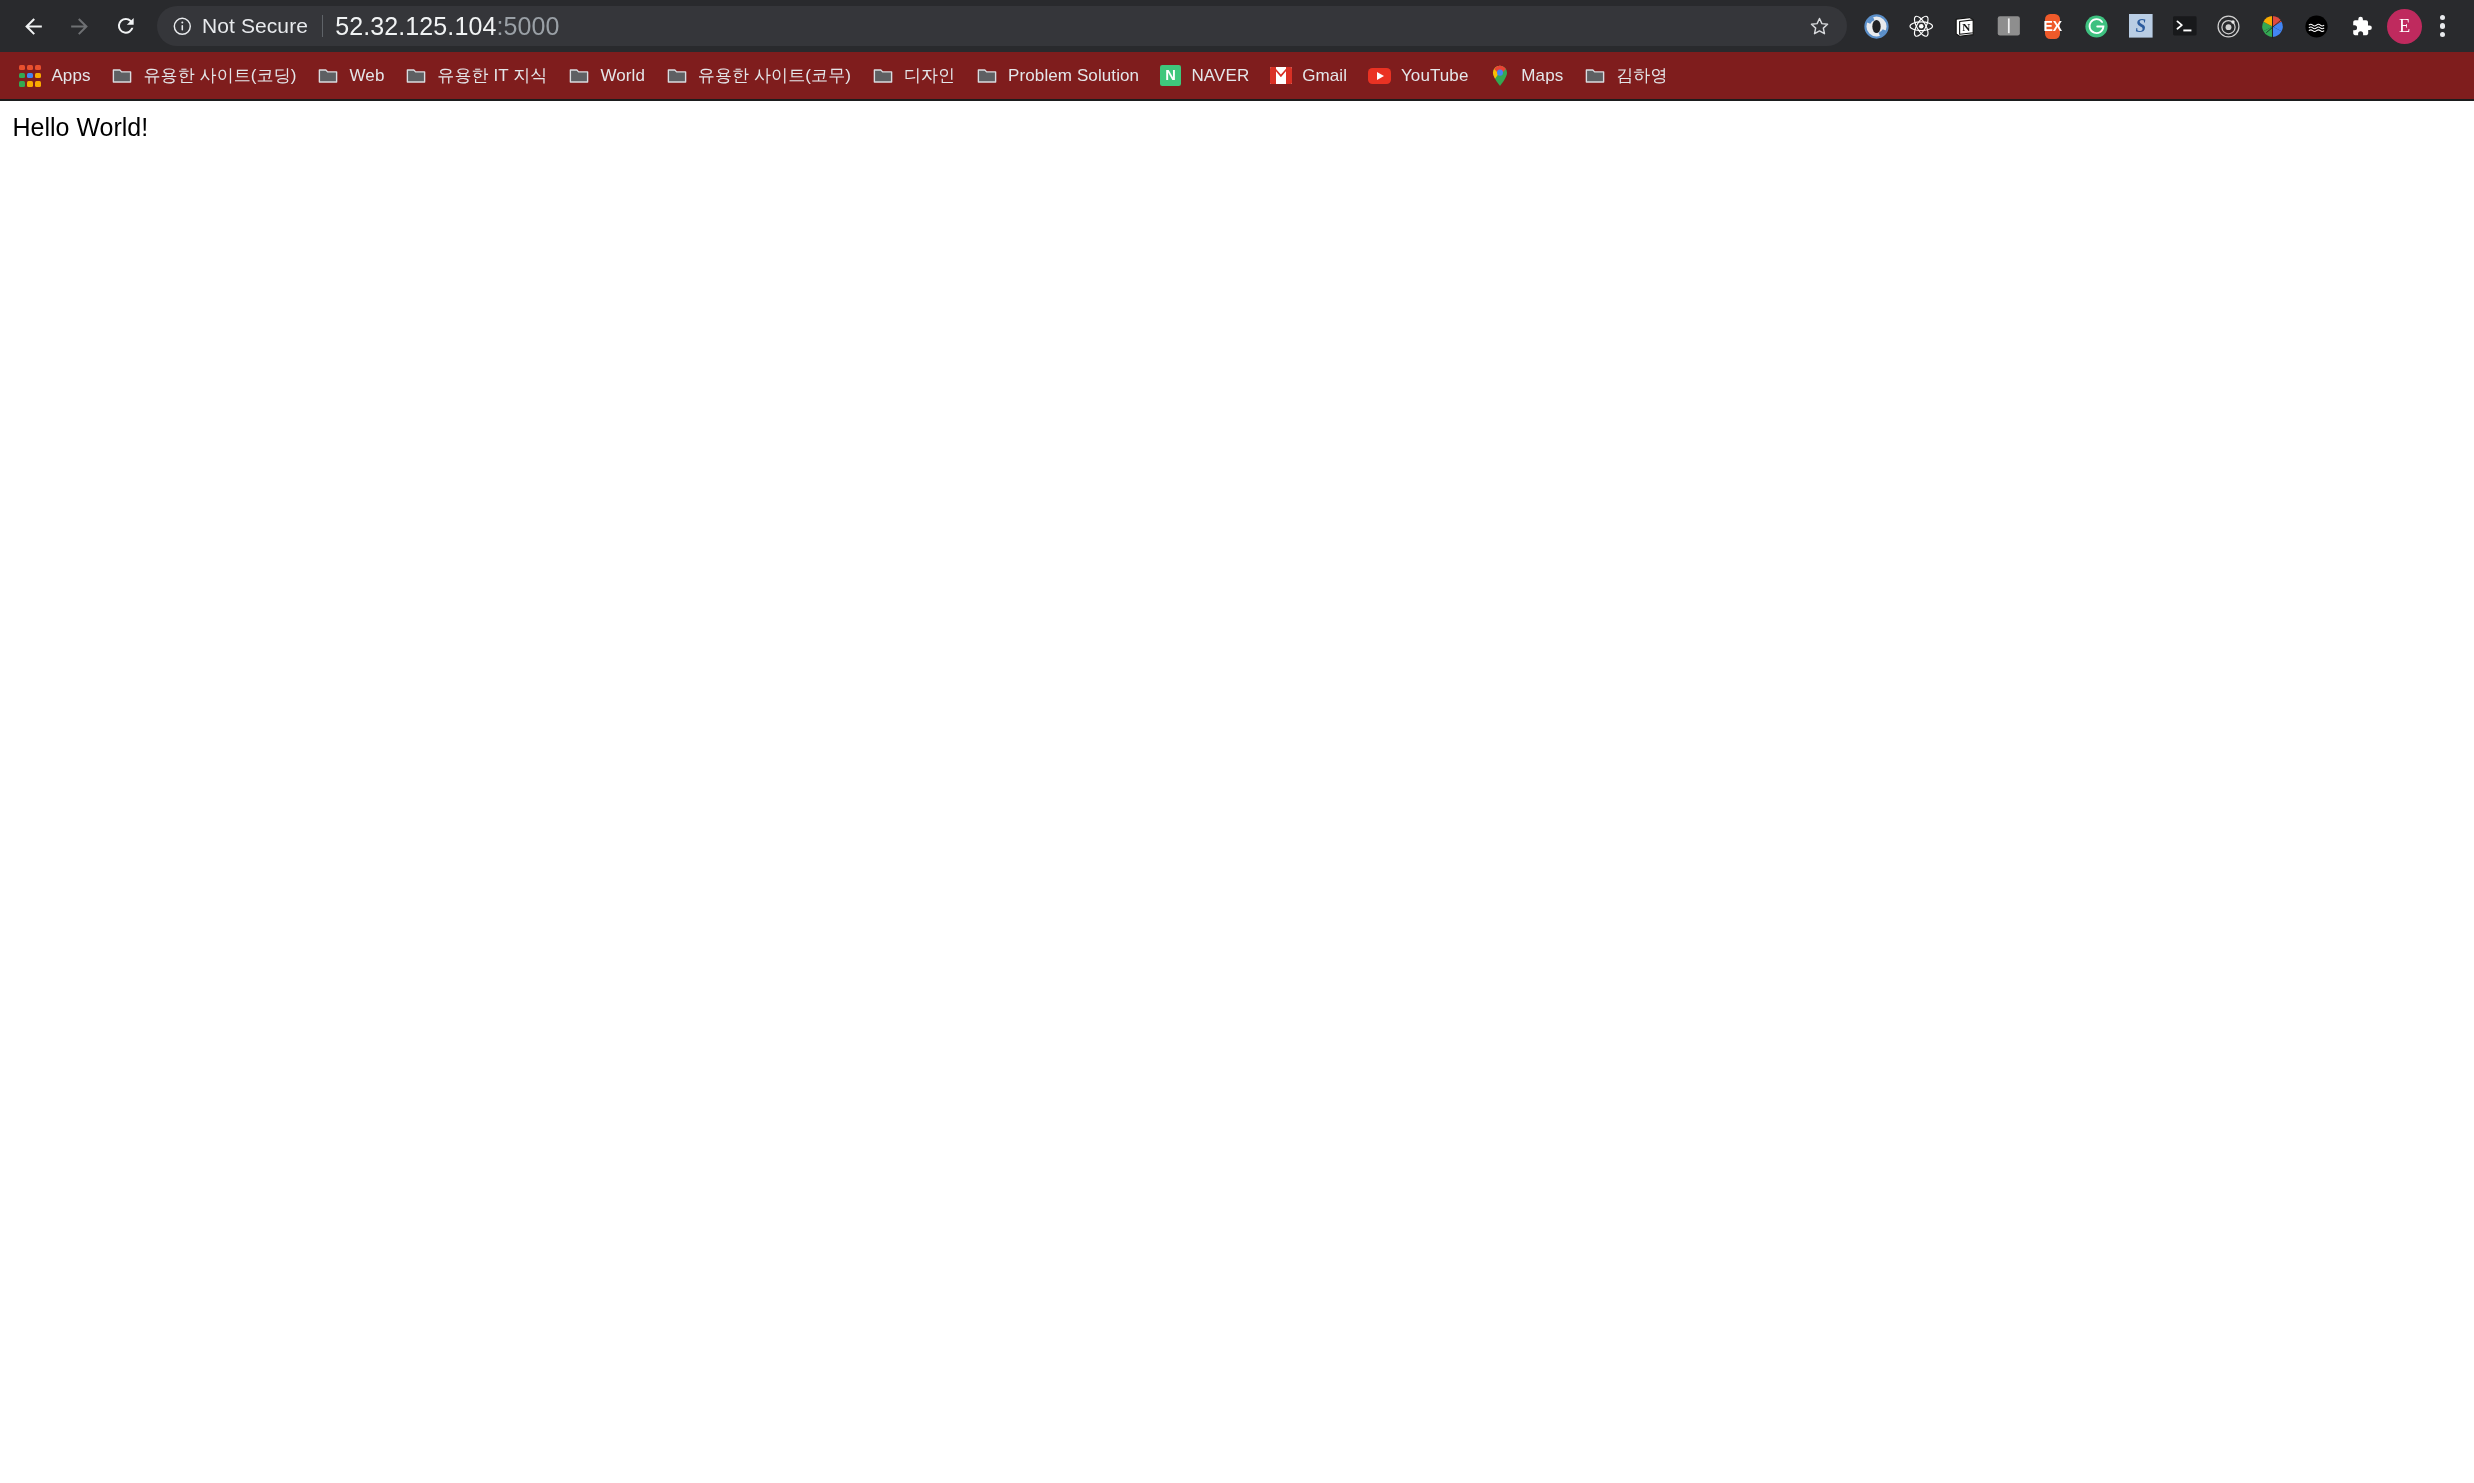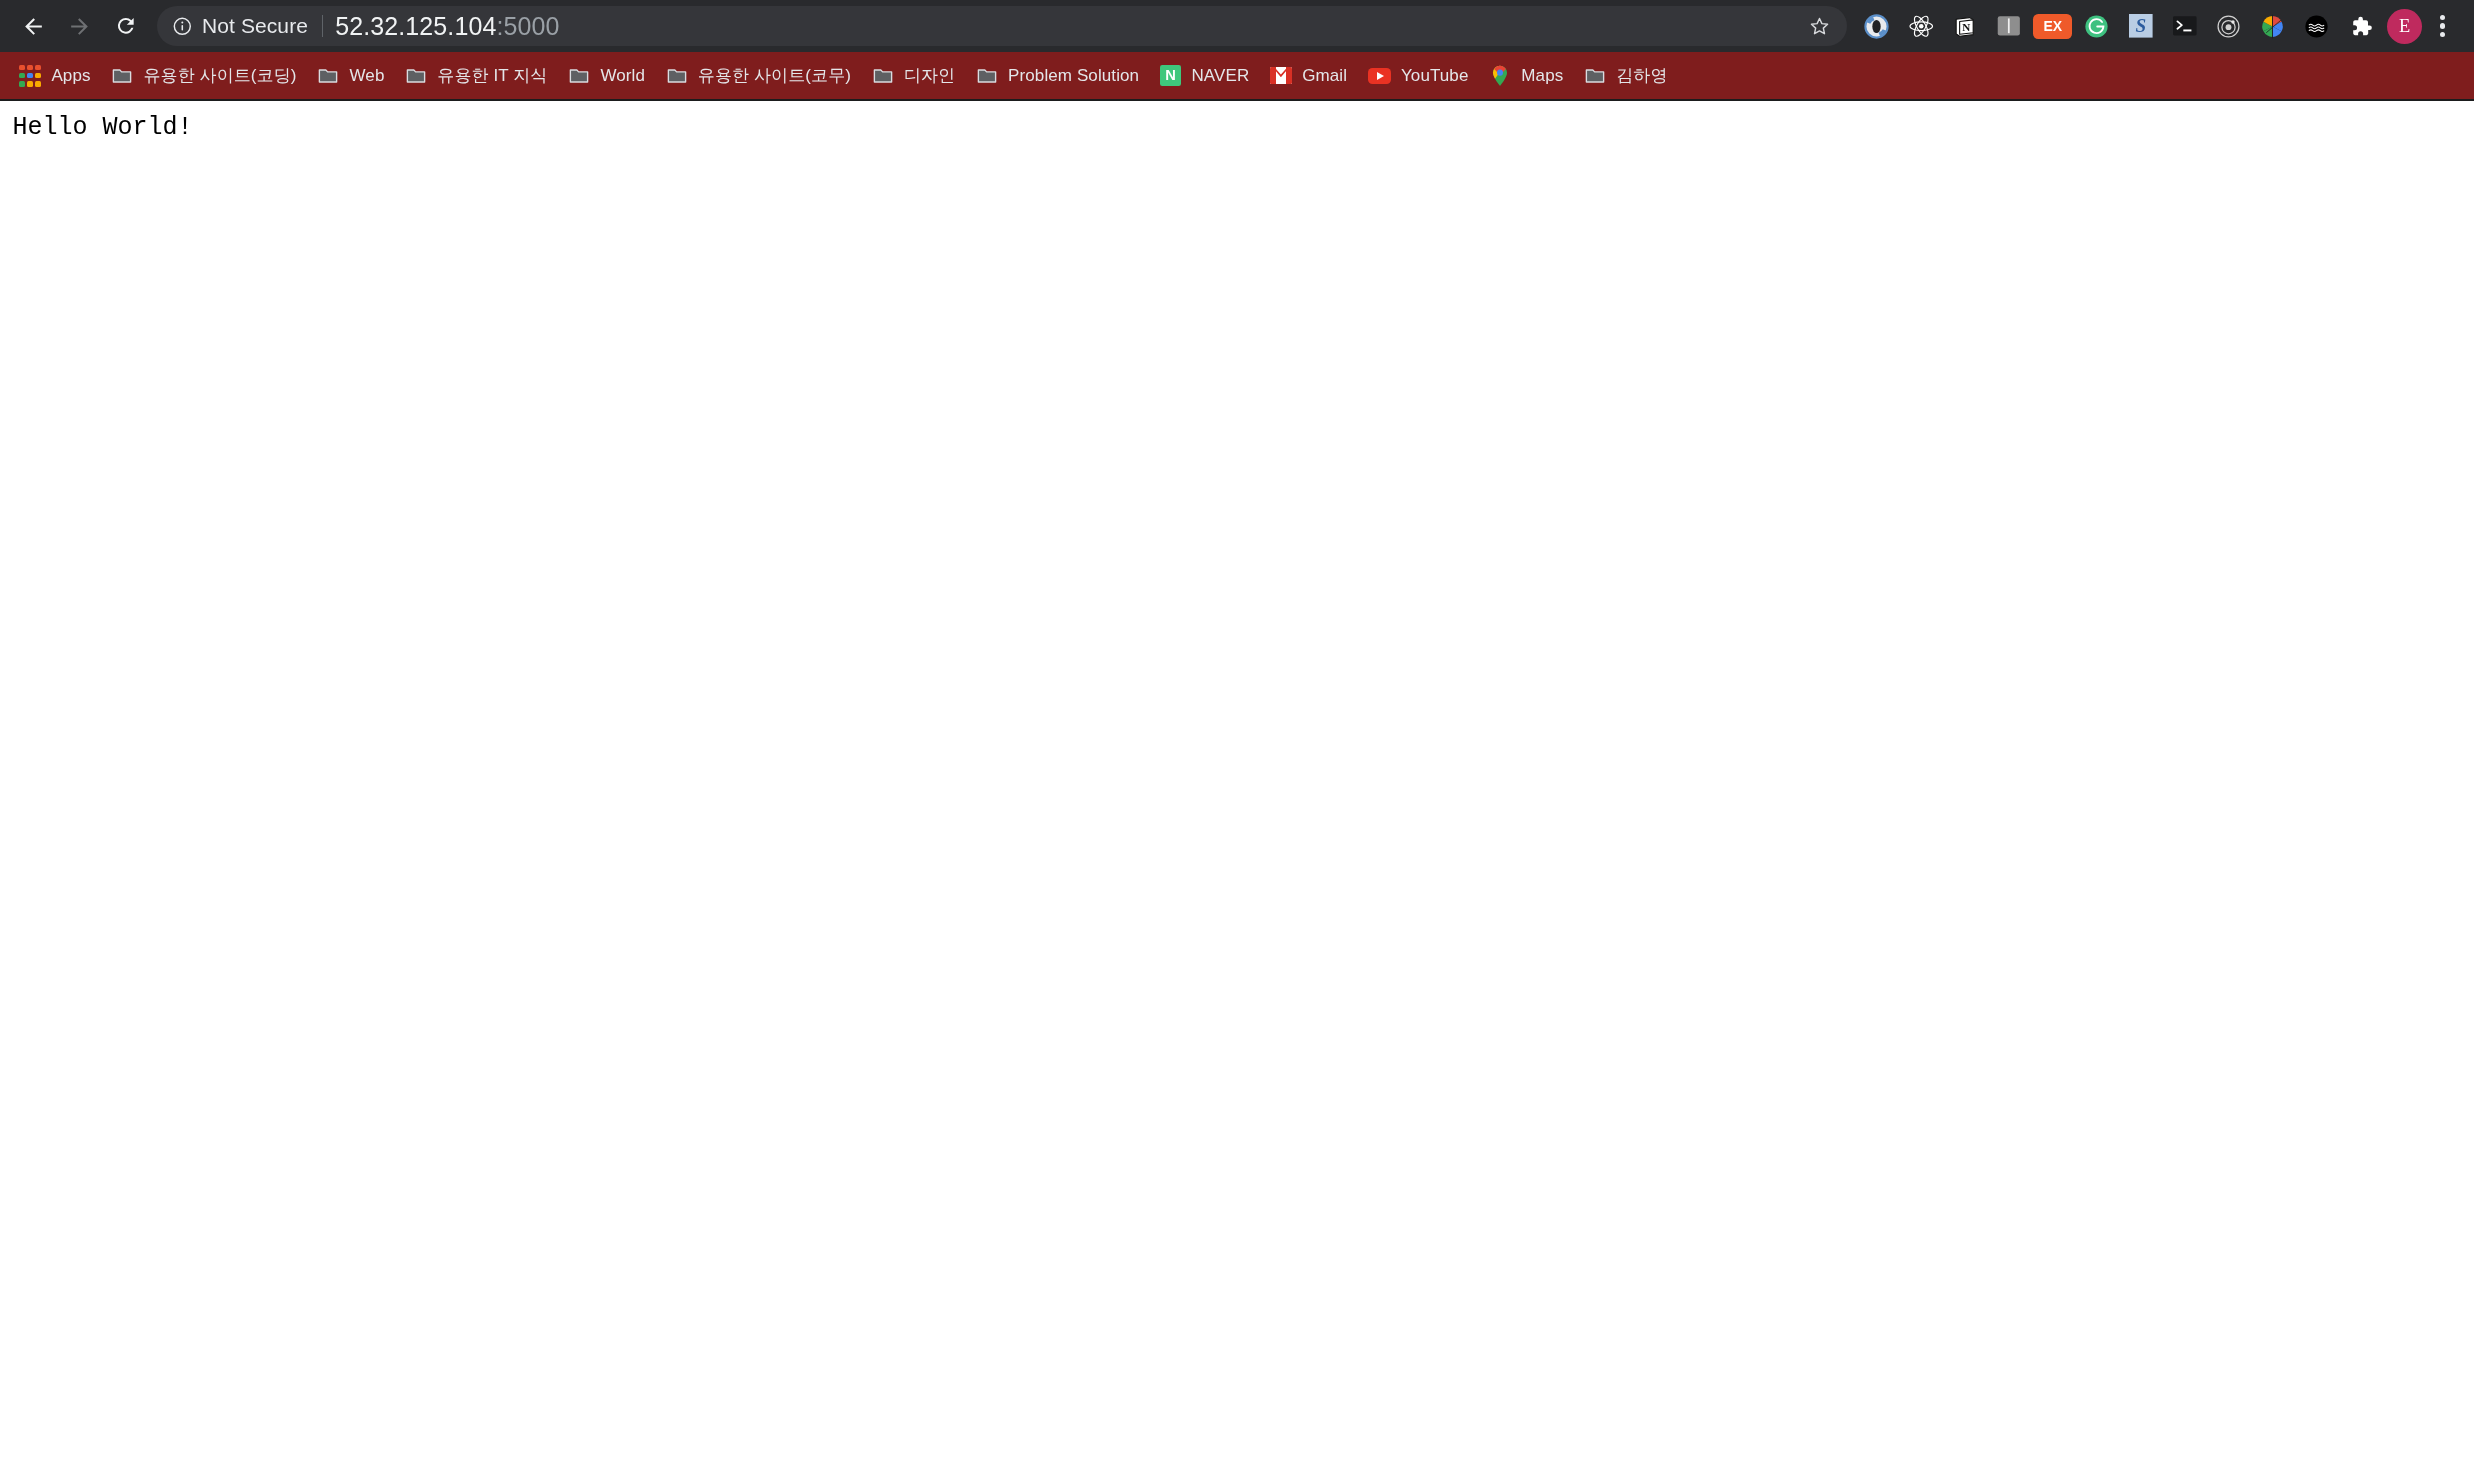--- a/index.html
+++ b/index.html
@@ -110,21 +110,21 @@
   }
   .tb-icon {
     width: 44px;
     height: 44px;
     display: flex;
     align-items: center;
     justify-content: center;
     flex: 0 0 auto;
   }
   .ext-square {
-    width: 39px; height: 25px;
+    width: 15px; height: 25px;
     border-radius: 5.2px;
     display: flex; align-items: center; justify-content: center;
     font-size: 14px; font-weight: bold; color: #fff;
     box-sizing: border-box;
   }
   #avatar-btn {
     width: 35px; height: 35px;
     border-radius: 50%;
     background: #bf2a5e;
     color: #fff;
@@ -231,21 +231,21 @@
   #page {
     background: #ffffff;
     height: calc(1483px - 102px);
     width: 100%;
     box-sizing: border-box;
   }
   #page-content {
     padding: 11.8px 12.5px;
   }
   #hello-text {
-    font-family: Liberation Mono, monospace;
+    font-family: Liberation Sans, sans-serif;
     font-size: 25px;
     color: #000000;
     line-height: 1.18;
     margin: 0;
   }
 </style>
 </head>
 <body>
 
 <div id="browser-chrome">

